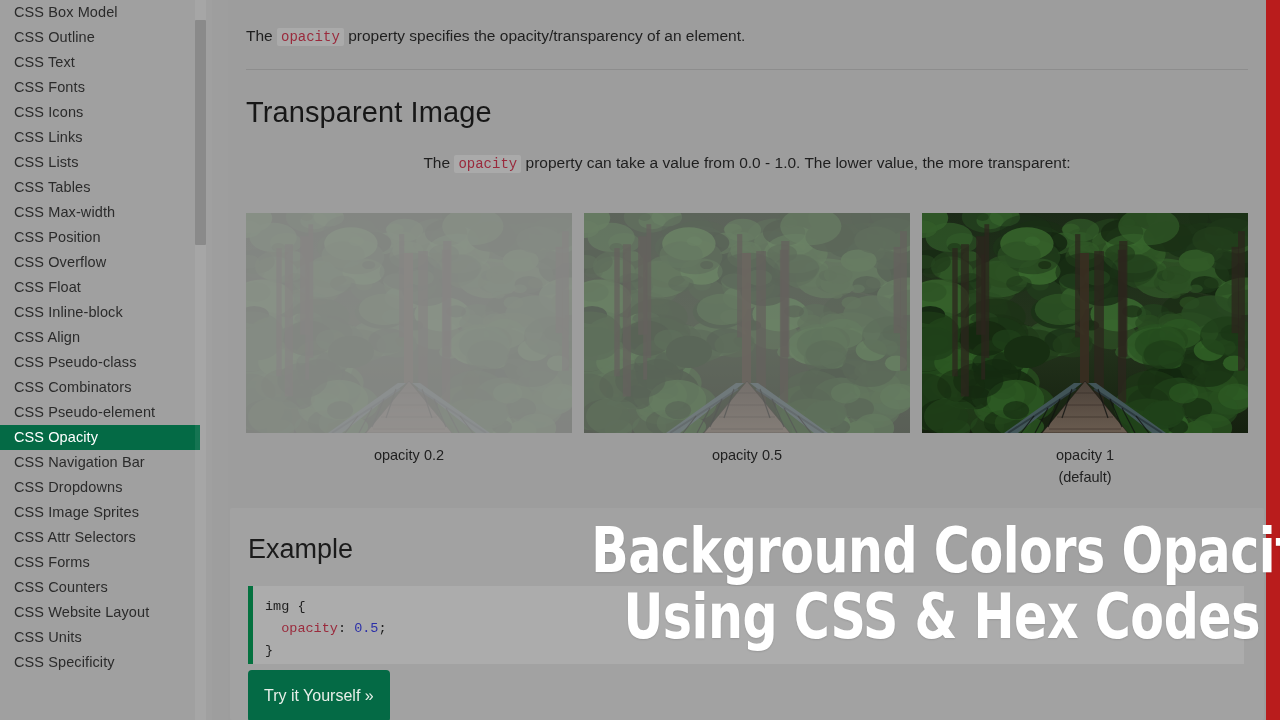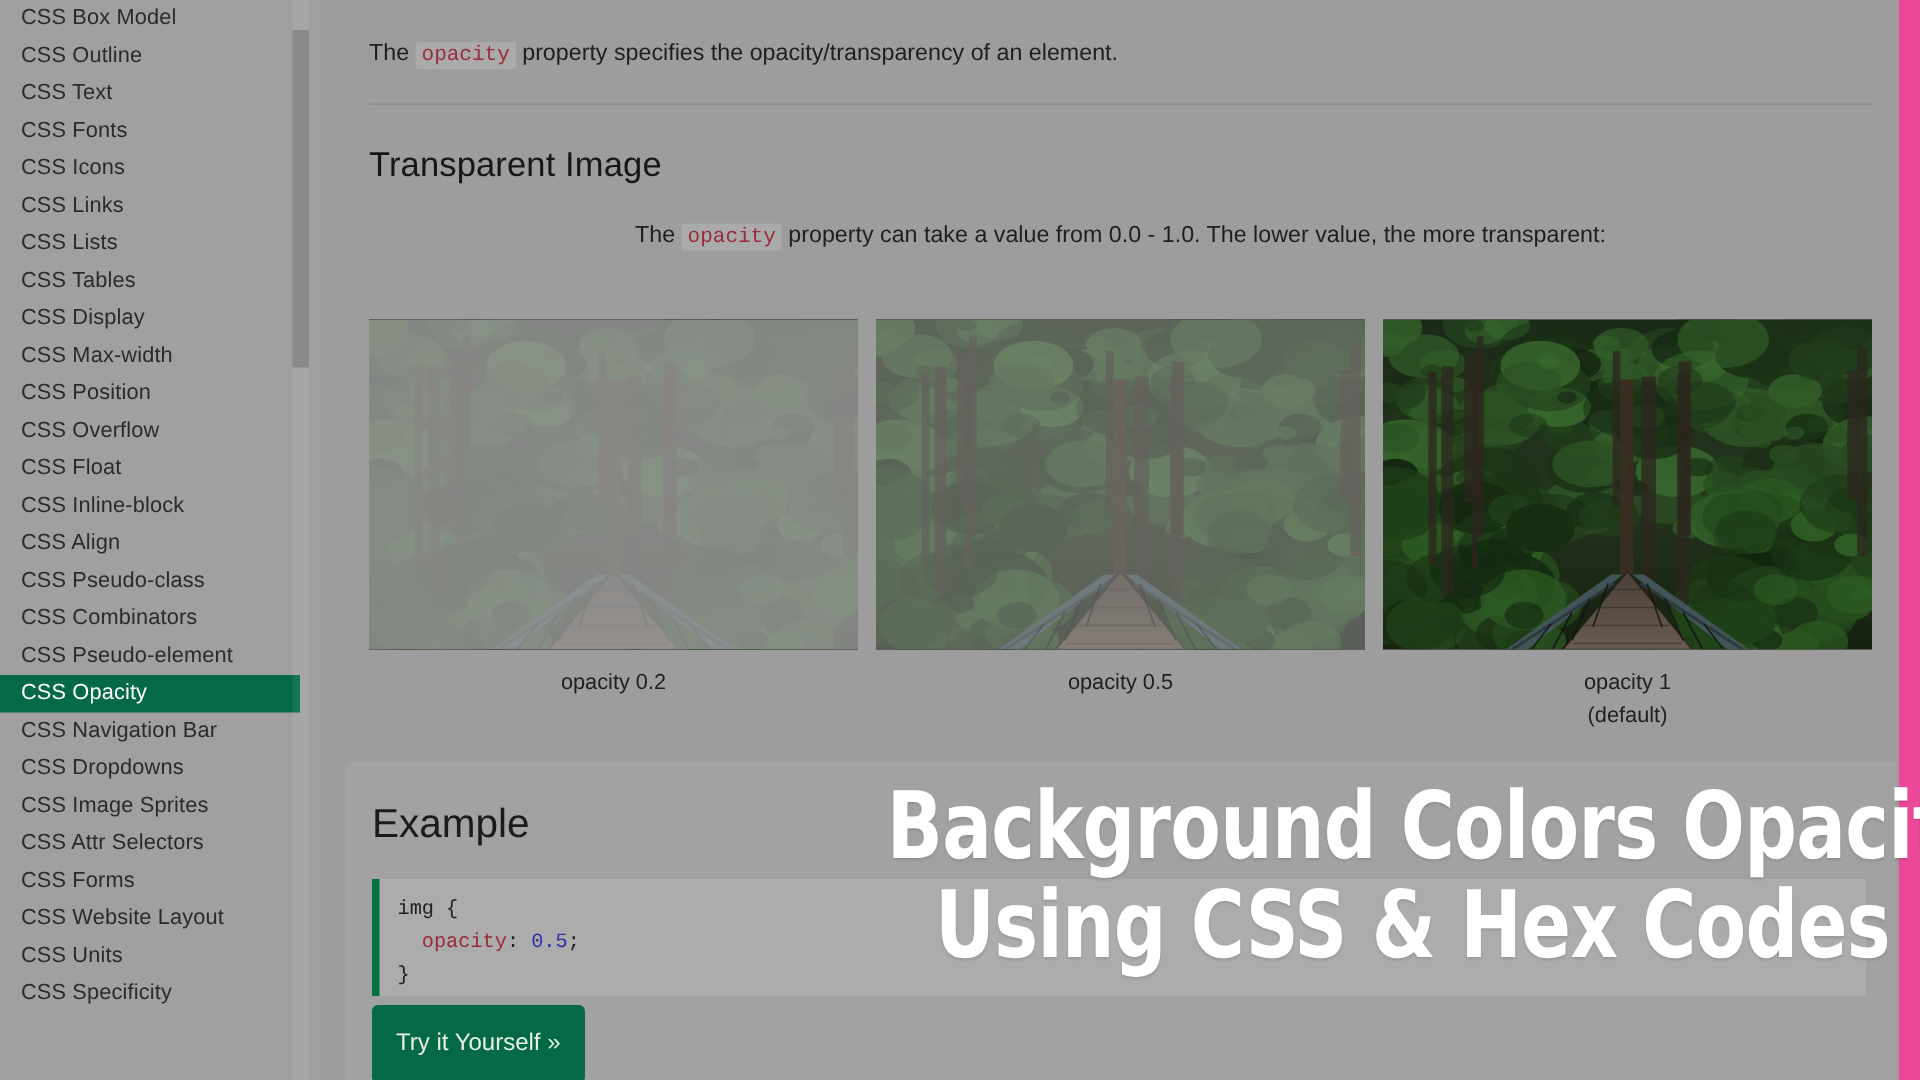--- a/index.html
+++ b/index.html
@@ -7,21 +7,21 @@
     width: 1280px; height: 720px;
     overflow: hidden;
     font-family: "Liberation Sans", sans-serif;
     background: #9a9a9a;
   }
 
   
   #stage {
     position: relative;
     width: 1280px; height: 720px;
-    background: #ec4899;
+    background: #b91c1c;
   }
 
   
   #sidebar {
     position: absolute; left: 0; top: 0;
     width: 212px; height: 720px;
     background: #a0a0a0;
     overflow: hidden;
   }
   .nav-list { list-style: none; padding: 0; margin: 0; }
@@ -83,21 +83,21 @@
     border-radius: 2px;
   }
 
   .divider {
     height: 1px;
     background: #8d8d8d;
     margin: 20px 18px 0 18px;
   }
 
   h2.section-title {
-    font-size: 23px;
+    font-size: 29px;
     font-weight: normal;
     color: #171717;
     padding: 26px 18px 0 18px;
     letter-spacing: .1px;
   }
 
   .lead {
     font-size: 15.5px;
     color: #1f1f1f;
     padding: 22px 18px 0 18px;
@@ -214,36 +214,36 @@
   <nav id="sidebar">
     <ul class="nav-list" id="nav-list">
         <li class="nav-item">CSS Box Model</li>
         <li class="nav-item">CSS Outline</li>
         <li class="nav-item">CSS Text</li>
         <li class="nav-item">CSS Fonts</li>
         <li class="nav-item">CSS Icons</li>
         <li class="nav-item">CSS Links</li>
         <li class="nav-item">CSS Lists</li>
         <li class="nav-item">CSS Tables</li>
-        <li class="nav-item">CSS Display</li>
         <li class="nav-item">CSS Max-width</li>
         <li class="nav-item">CSS Position</li>
         <li class="nav-item">CSS Overflow</li>
         <li class="nav-item">CSS Float</li>
         <li class="nav-item">CSS Inline-block</li>
         <li class="nav-item">CSS Align</li>
         <li class="nav-item">CSS Pseudo-class</li>
         <li class="nav-item">CSS Combinators</li>
         <li class="nav-item">CSS Pseudo-element</li>
         <li class="nav-item active">CSS Opacity</li>
         <li class="nav-item">CSS Navigation Bar</li>
         <li class="nav-item">CSS Dropdowns</li>
         <li class="nav-item">CSS Image Sprites</li>
         <li class="nav-item">CSS Attr Selectors</li>
         <li class="nav-item">CSS Forms</li>
+        <li class="nav-item">CSS Counters</li>
         <li class="nav-item">CSS Website Layout</li>
         <li class="nav-item">CSS Units</li>
         <li class="nav-item">CSS Specificity</li>
       </ul>
     <div id="sb-track">
       <div id="sb-thumb"></div>
     </div>
   </nav>
   <div id="sidebar-edge"></div>
 

